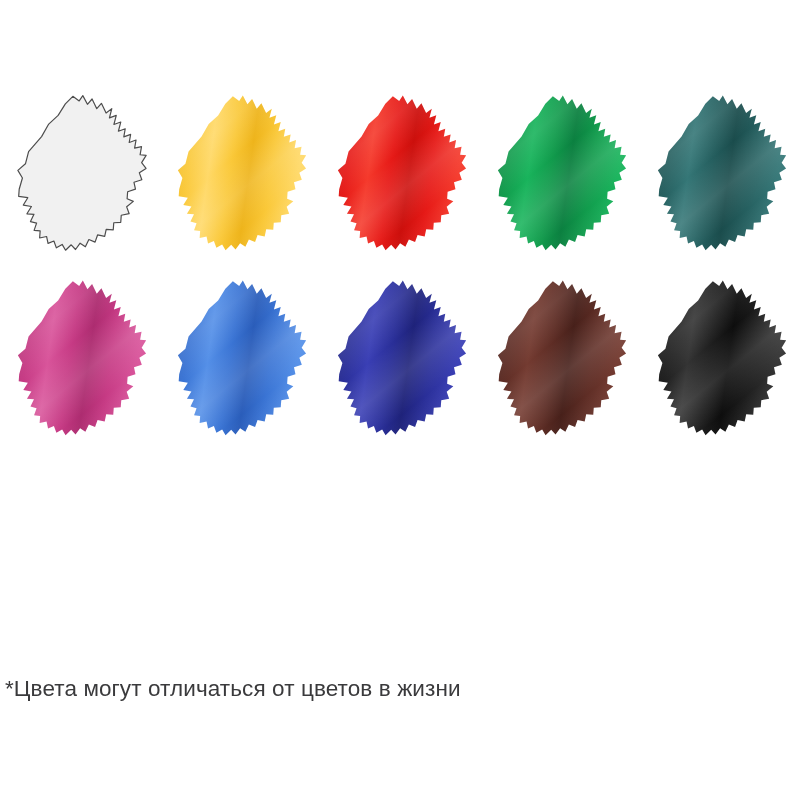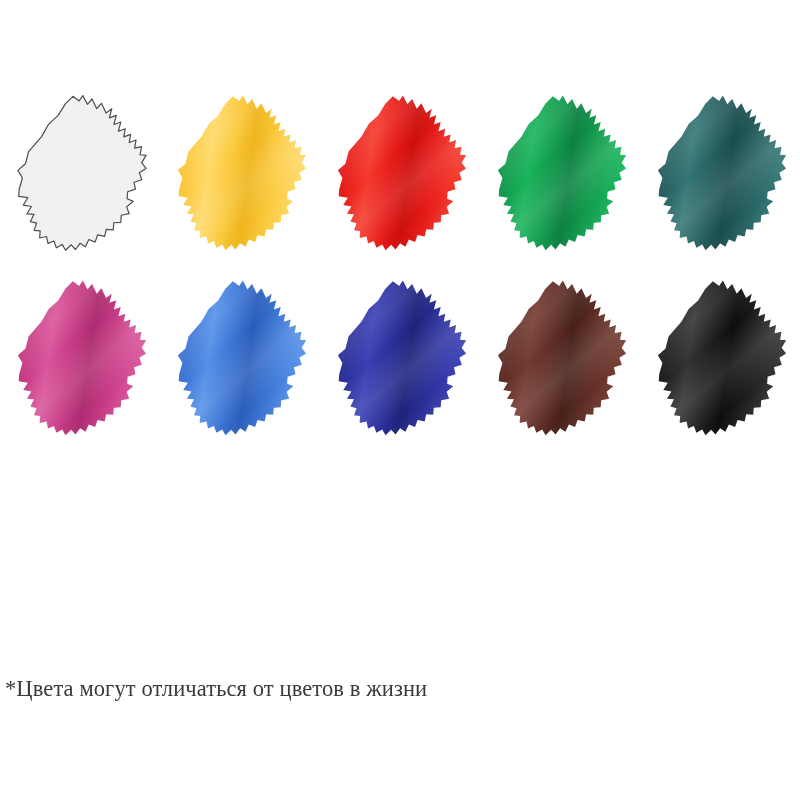--- a/index.html
+++ b/index.html
@@ -61,21 +61,21 @@
   }
 
   #disclaimer-note {
     position: absolute;
     left: 5px;
     top: 676px;
     width: 760px;
     color: #3a3a3c;
     font-size: 22.5px;
     line-height: 1.15;
-    font-family: Liberation Serif, serif;
+    font-family: Liberation Sans, sans-serif;
     white-space: nowrap;
     letter-spacing: 0.1px;
   }
 </style>
 </head>
 <body>
 
 <div id="swatch-board">
   <div class="swatch-grid">
 

